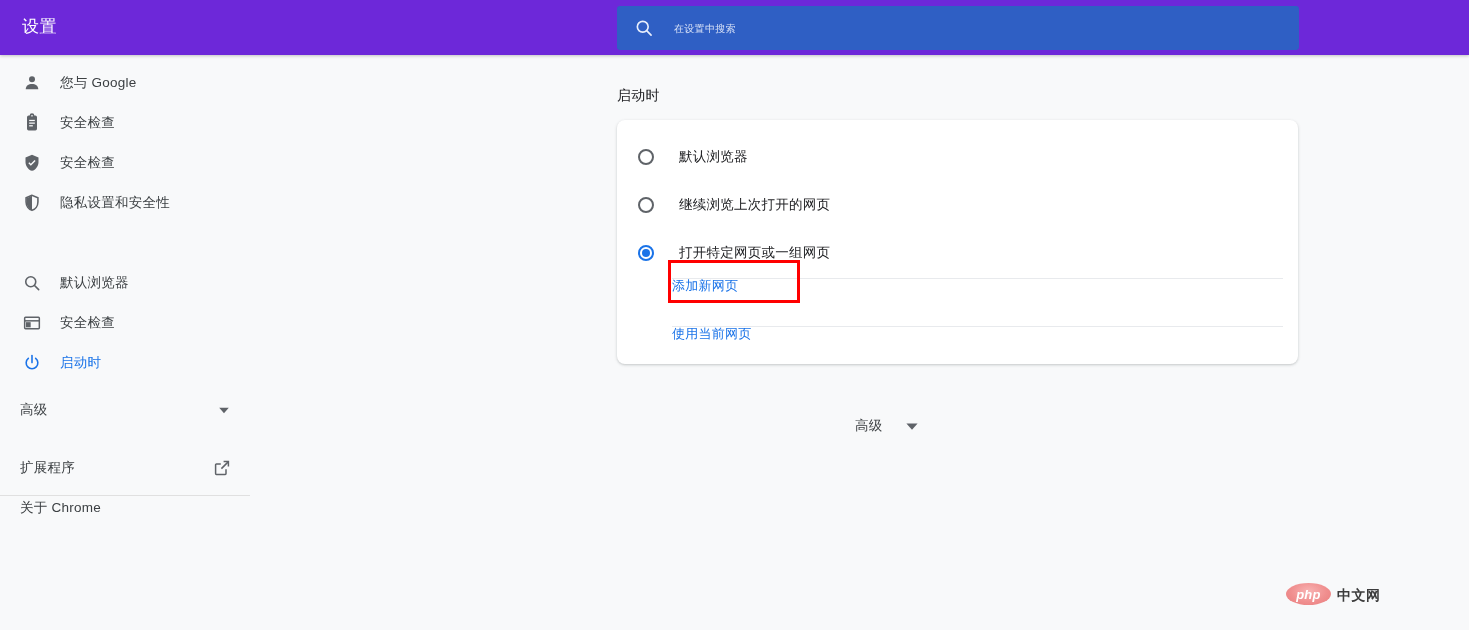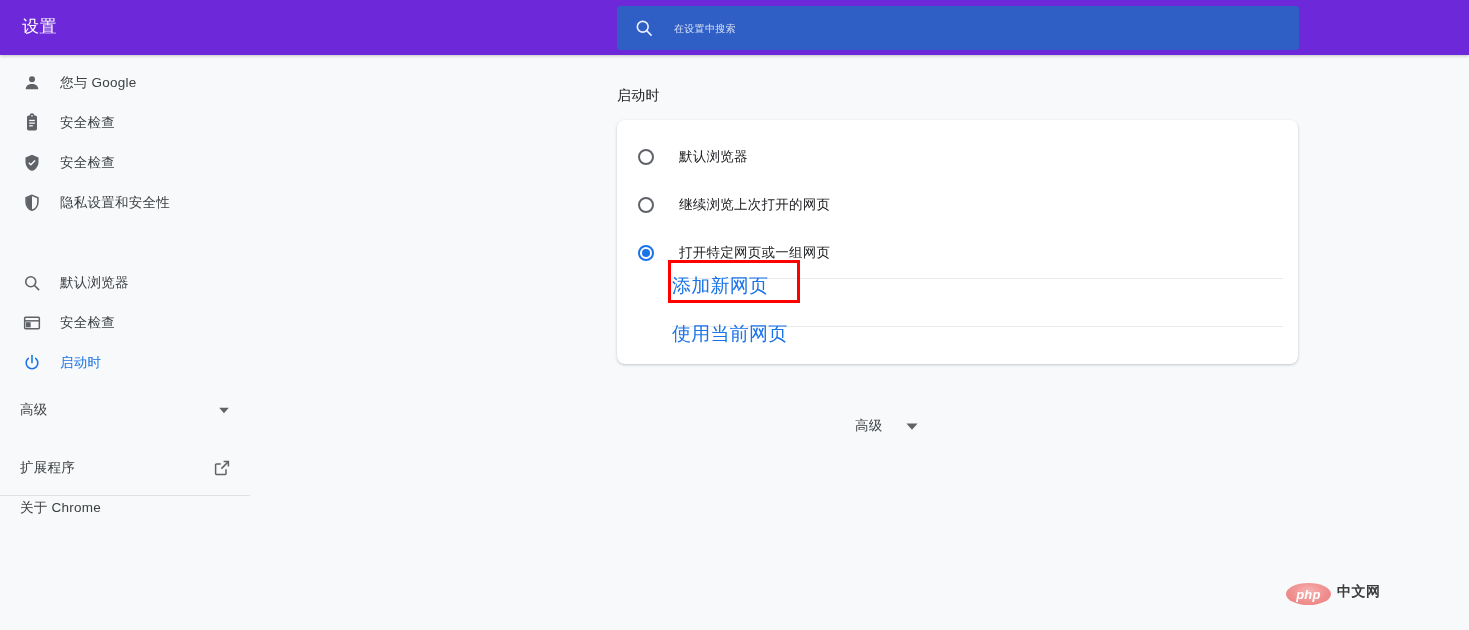--- a/index.html
+++ b/index.html
@@ -206,21 +206,21 @@
   .sub-row {
     position: absolute;
     left: 0;
     width: 681px;
     height: 48px;
     display: flex;
     align-items: center;
   }
   .sub-link {
     margin-left: 55px;
-    font-size: 19px;
+    font-size: 13px;
     color: #1a73e8;
     letter-spacing: .25px;
     cursor: pointer;
   }
   .card-divider {
     position: absolute;
     left: 55px;
     width: 611px;
     height: 1px;
     background: #e8eaed;
@@ -255,21 +255,21 @@
     margin-left: 22px;
     color: #5f6368;
   }
 
   
   .watermark {
     position: absolute;
     left: 1286px;
     top: 583px;
     display: flex;
-    align-items: flex-start;
+    align-items: flex-end;
     z-index: 9;
   }
   .php-badge {
     width: 45px;
     height: 22px;
     border-radius: 50%;
     background: radial-gradient(ellipse at 50% 38%, #f8b3b3 0%, #f08f8f 55%, #e87c7c 100%);
     color: #ffffff;
     font-style: italic;
     font-size: 13px;

